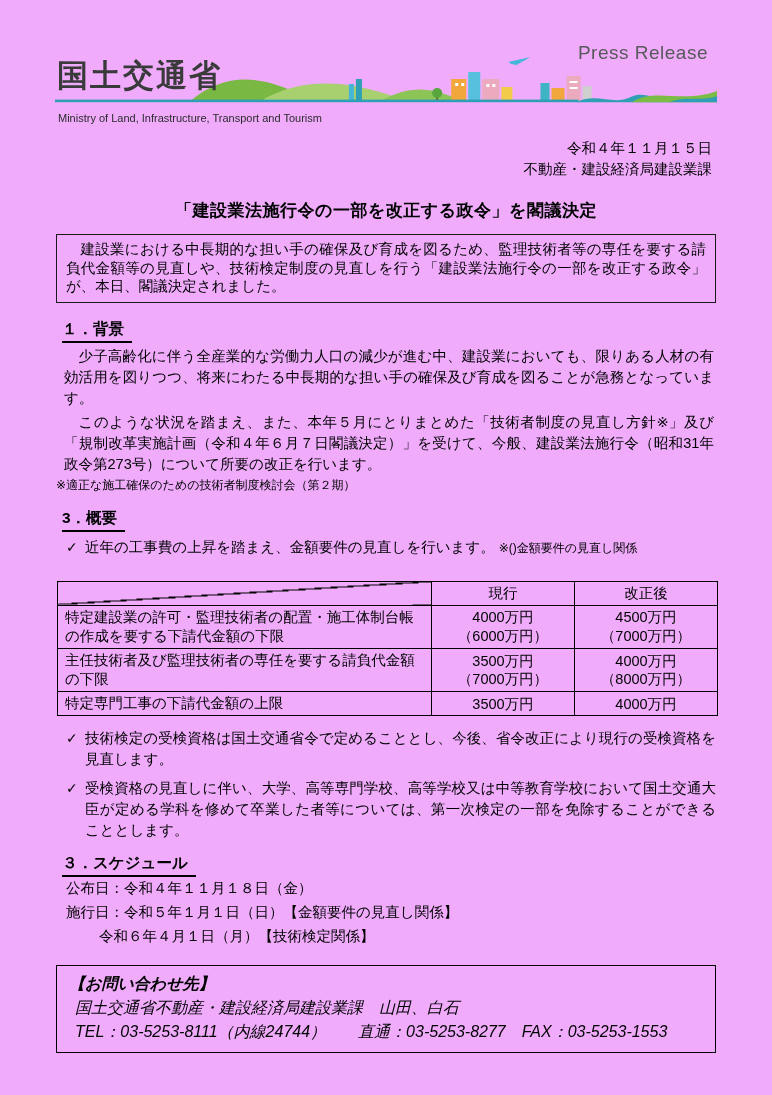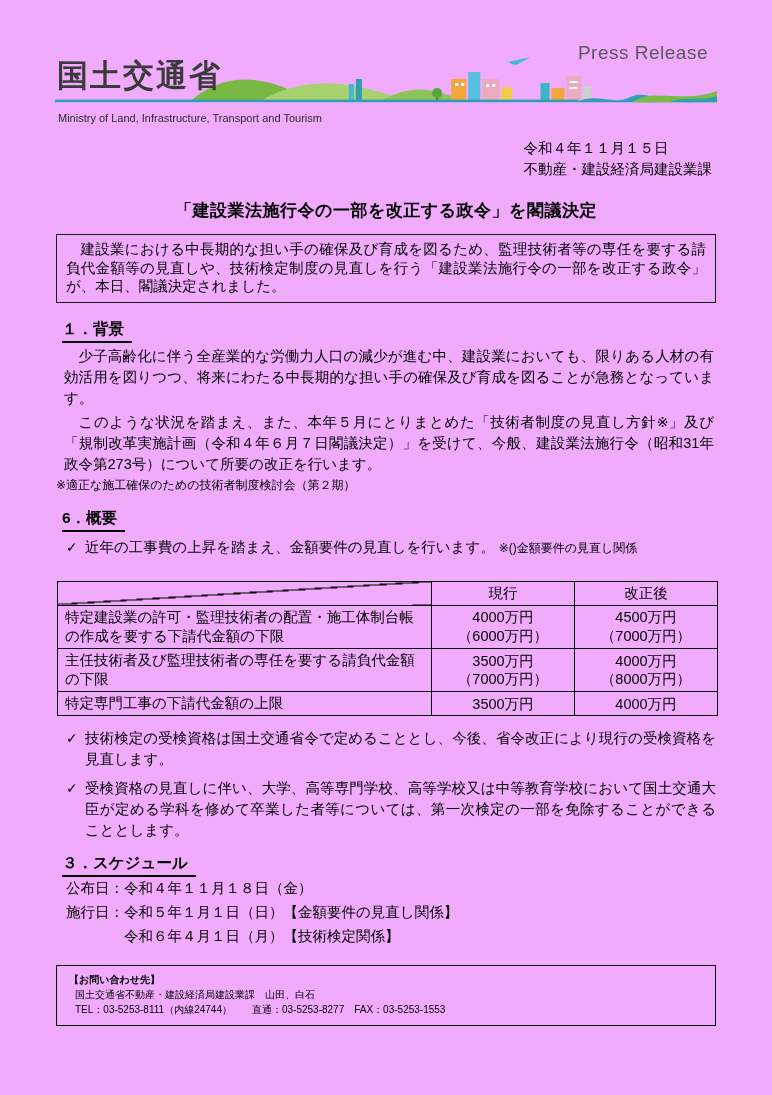--- a/index.html
+++ b/index.html
@@ -17,21 +17,21 @@
     font-size:19px; color:#58595b; letter-spacing:0.5px;
   }
   .deco-svg { position:absolute; left:55px; top:50px; width:662px; height:60px; }
   .ministry-name {
     position:absolute; left:57px; top:55px;
     font-size:31px; font-weight:bold; color:#3a3a3a; letter-spacing:2px;text-align:right;
   }
   .ministry-en { position:absolute; left:58px; top:112px; font-size:11px; color:#2b2b2b; }
 
   
-  .date-block { margin:8px 60px 0 auto; width:fit-content; font-size:14.5px; line-height:1.45; }
+  .date-block { margin:8px 60px 0 auto; width:fit-content; font-size:14.5px; line-height:1.45;text-align:right; }
   .doc-title { margin-top:19px; text-align:center; font-size:17px; font-weight:bold; letter-spacing:0.5px; }
 
   
   .summary-box {
     margin:12px 56px 0; border:1.4px solid #1a1a1a;
     padding:5px 9px 6px; font-size:14.5px; line-height:1.28; text-align:justify;
   }
   .summary-box p { text-indent:1em; }
 
   
@@ -65,26 +65,26 @@
       transparent calc(50% - 0.7px), #000 calc(50% - 0.7px),
       #000 calc(50% + 0.7px), transparent calc(50% + 0.7px));
   }
   .label-cell { padding:2px 7px; line-height:1.32; text-align:left; }
   .value-cell { text-align:center; line-height:1.28; padding:2px 0; font-size:14.8px; }
   .value-sub:empty { display:none; }
   .value-main, .value-sub { display:block; }
 
   
   .sched-line { margin-left:10px; font-size:14.5px; line-height:1.65; }
-  .sched-indent { margin-left:68px; }
+  .sched-indent { margin-left:43px; }
 
   
   .contact-box {
     margin:16px 56px 0; border:1.6px solid #000;
-    padding:6px 12px 8px; font-size:10px; line-height:1.5;
+    padding:6px 12px 8px; font-size:16px; line-height:1.5;font-style:italic;
   }
   .contact-heading { font-weight:bold; }
   .contact-line { padding-left:6px; }
 </style>
 </head>
 <body>
 
 <div class="page">
 
   <div class="header">
@@ -140,21 +140,21 @@
   </div>
 
   <div class="section sec-bg">
     <h2 class="sec-heading">１．背景</h2>
     <p class="body-para">少子高齢化に伴う全産業的な労働力人口の減少が進む中、建設業においても、限りある人材の有効活用を図りつつ、将来にわたる中長期的な担い手の確保及び育成を図ることが急務となっています。</p>
     <p class="body-para">このような状況を踏まえ、また、本年５月にとりまとめた「技術者制度の見直し方針※」及び「規制改革実施計画（令和４年６月７日閣議決定）」を受けて、今般、建設業法施行令（昭和31年政令第273号）について所要の改正を行います。</p>
     <div class="note-right">※適正な施工確保のための技術者制度検討会（第２期）</div>
   </div>
 
   <div class="section sec-ov">
-    <h2 class="sec-heading">6．概要</h2>
+    <h2 class="sec-heading">3．概要</h2>
 
     <div class="bullet b1">
       <span class="check">✓</span>
       <span class="btext"><span>近年の工事費の上昇を踏まえ、金額要件の見直しを行います。</span><span class="inline-note">※()金額要件の見直し関係</span></span>
     </div>
 
     <table class="amount-table">
       <colgroup>
           <col style="width:374px">
           <col style="width:143px">

